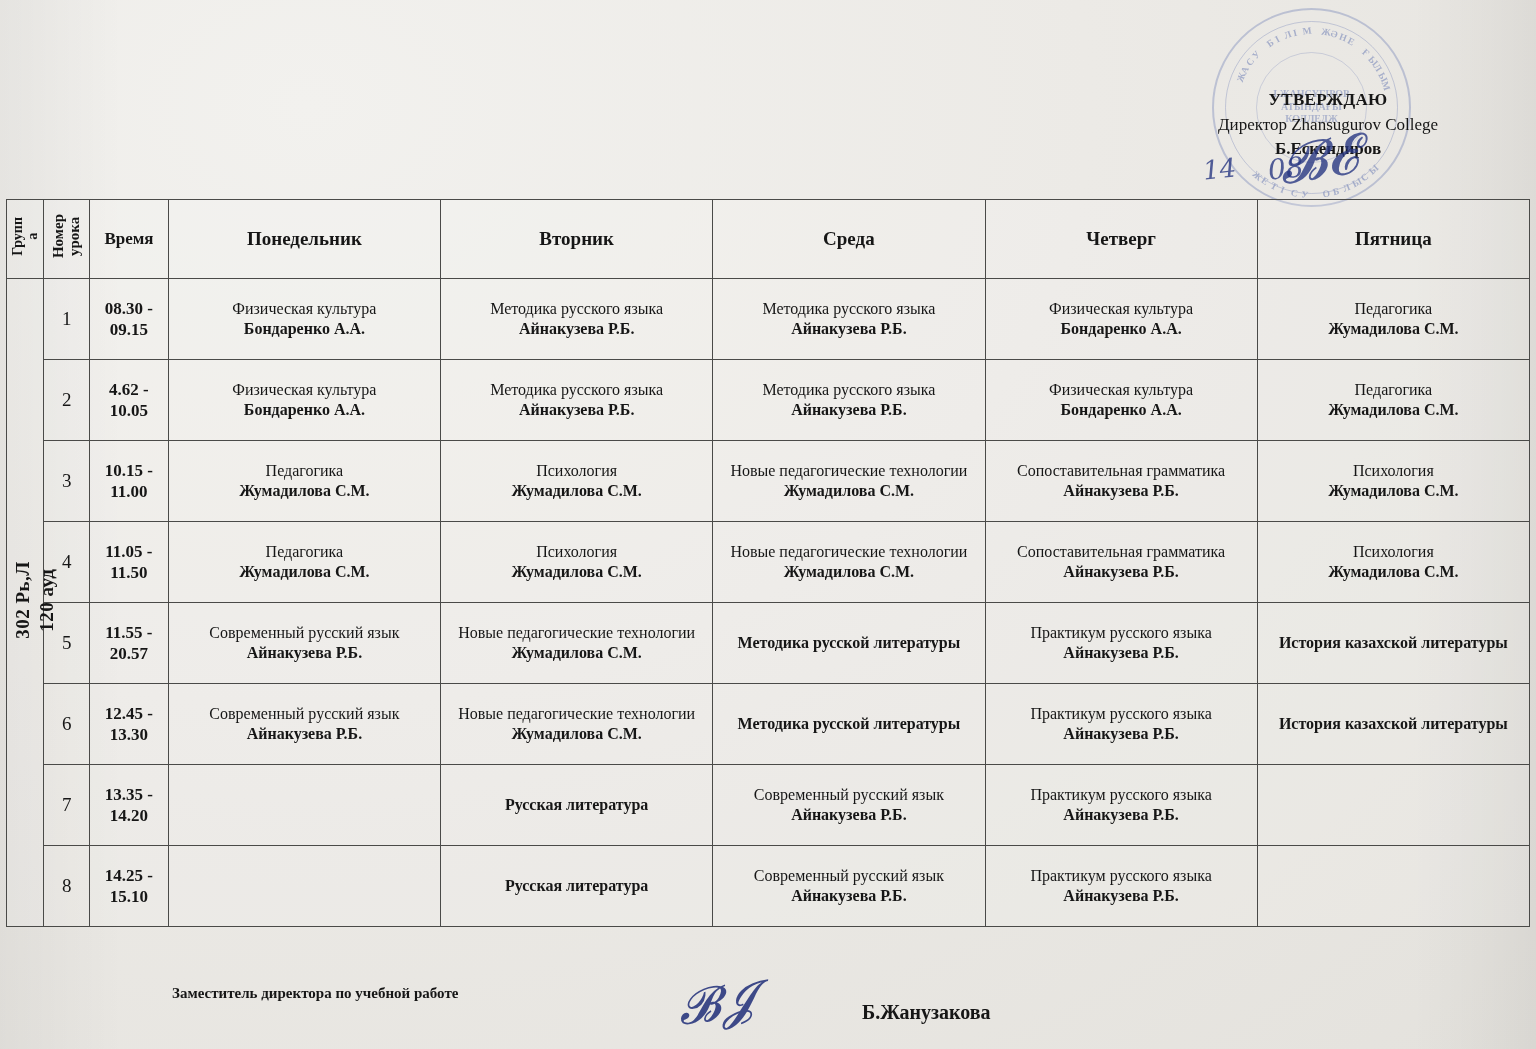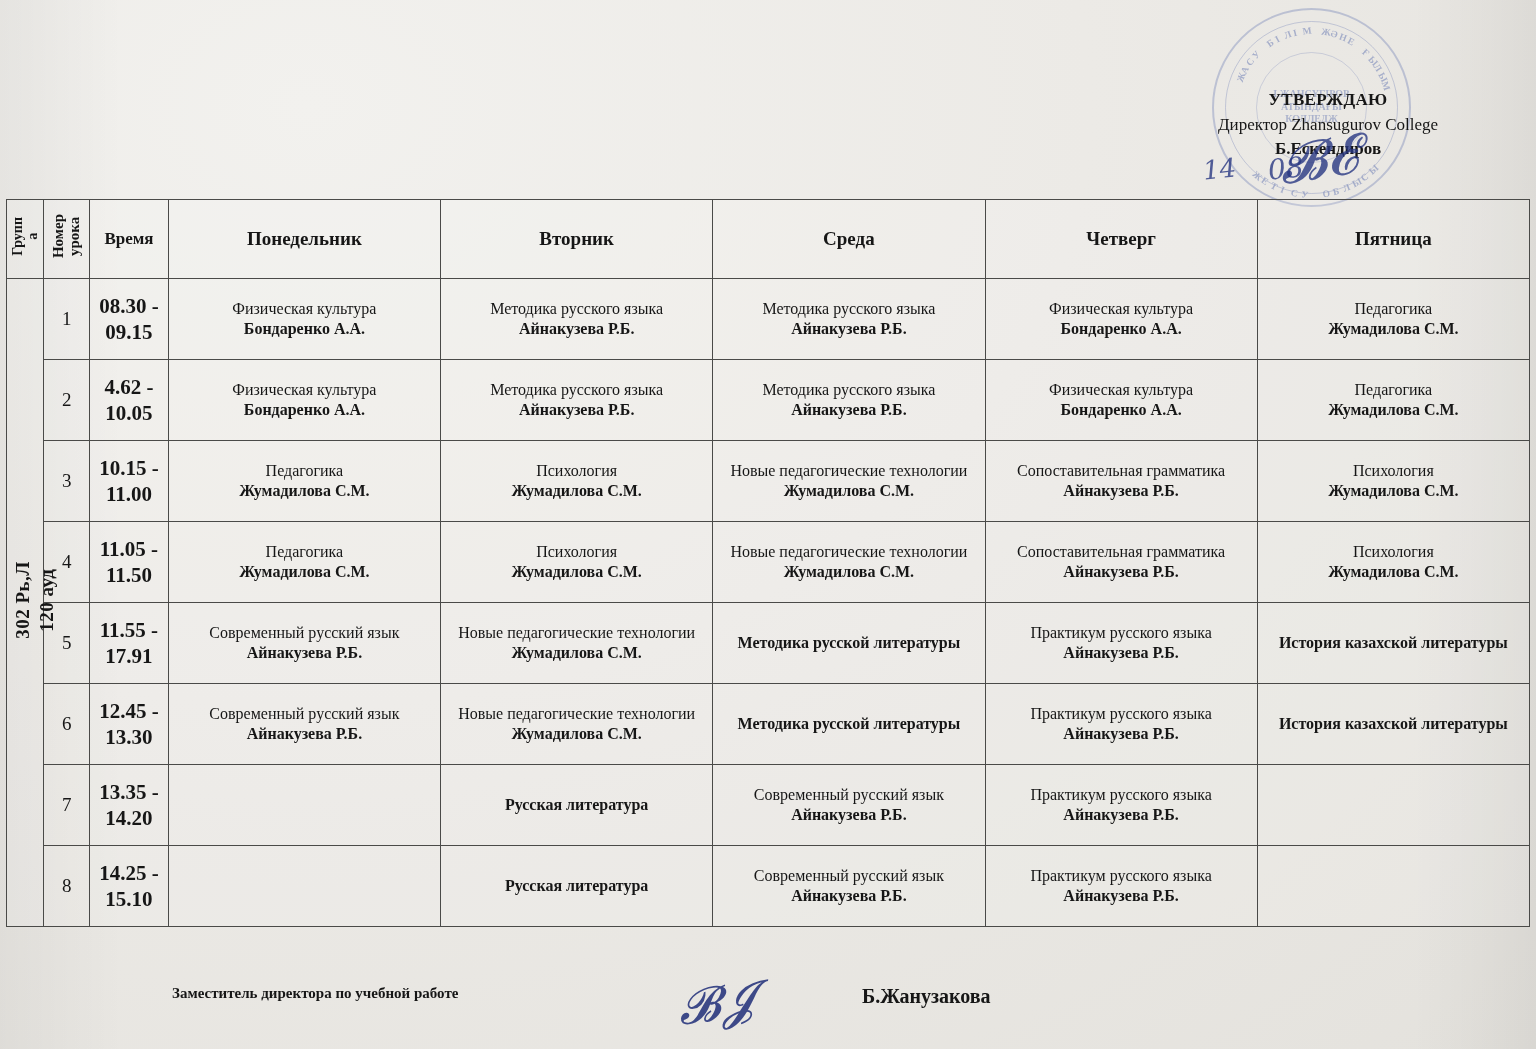--- a/index.html
+++ b/index.html
@@ -221,21 +221,21 @@
     font-size: 19px;
     font-weight: bold;
     letter-spacing: .5px;
     line-height: 1.25;
     white-space: pre-line;
   }
   td.num-cell {
     font-size: 19px;
   }
   td.time-cell {
-    font-size: 21px;
+    font-size: 17px;
     font-weight: bold;
     line-height: 1.25;
     white-space: pre-line;
   }
   td.lesson {
     font-size: 16px;
     line-height: 1.27;
     height: 74px;
   }
   td.lesson .subj { display: block; }
@@ -252,21 +252,21 @@
   .footer .fl {
     position: absolute;
     left: 172px;
     top: 0;
     font-size: 15px;
     font-weight: bold;
   }
   .footer .fr {
     position: absolute;
     left: 862px;
-    top: 0;
+    top: 16px;
     font-size: 20px;
     font-weight: bold;
   }
 </style>
 </head>
 <body>
 
 <div class="paper"></div>
 
 <div class="header-zone">
@@ -453,21 +453,21 @@
           <span class="teacher">Айнакузева Р.Б.</span>
         </td>
         <td class="lesson">
           <span class="subj">Психология</span>
           <span class="teacher">Жумадилова С.М.</span>
         </td>
       </tr>
       <tr>
         <td class="num-cell">5</td>
         <td class="time-cell">11.55 -
-17.91</td>
+20.57</td>
         <td class="lesson">
           <span class="subj">Современный русский
 язык</span>
           <span class="teacher">Айнакузева Р.Б.</span>
         </td>
         <td class="lesson">
           <span class="subj">Новые педагогические
 технологии</span>
           <span class="teacher">Жумадилова С.М.</span>
         </td>

